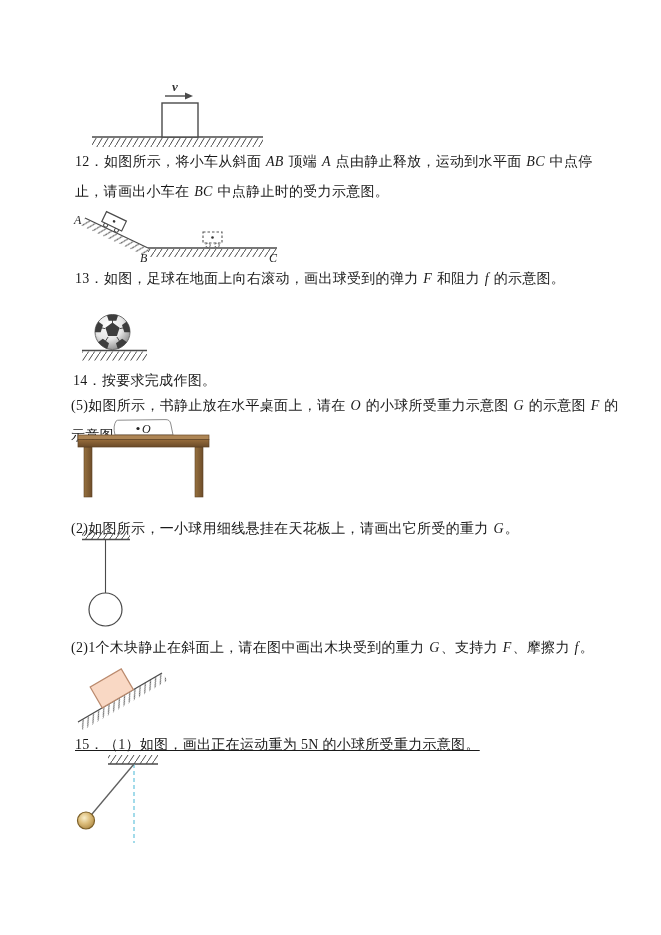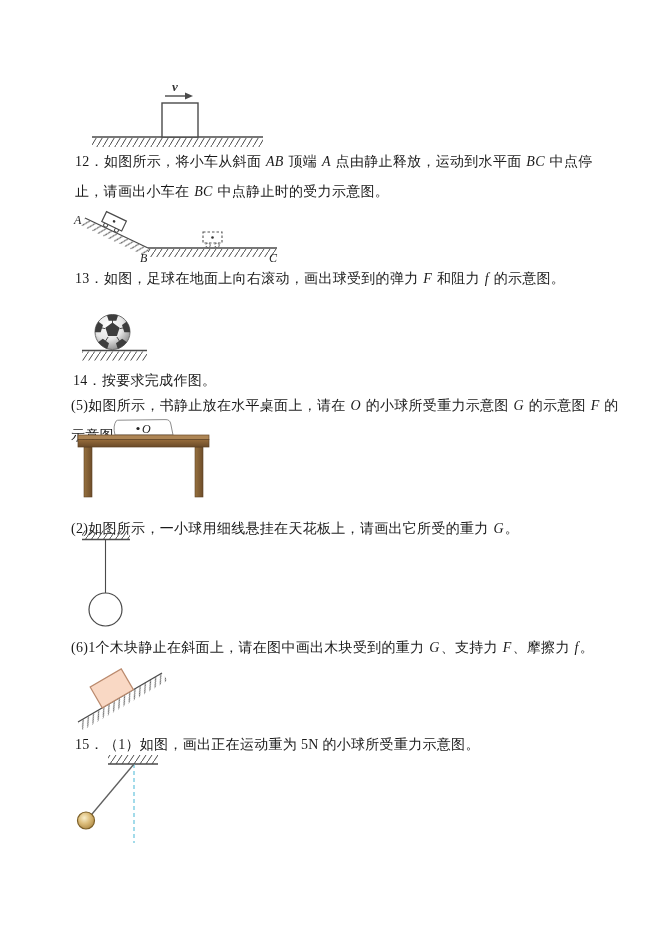--- a/index.html
+++ b/index.html
@@ -178,40 +178,40 @@
           <line x1="6" y1="0" x2="0" y2="9" stroke="#4a4a4a" stroke-width="1"></line>
         </pattern>
       </defs>
       <rect x="7" y="2.5" width="48" height="9" fill="url(#h5)"></rect>
       <line x1="7" y1="11.5" x2="55" y2="11.5" stroke="#4a4a4a" stroke-width="1.3"></line>
       <line x1="30.5" y1="11.5" x2="30.5" y2="65" stroke="#4a4a4a" stroke-width="1.1"></line>
       <circle cx="30.5" cy="81.5" r="16.5" fill="#ffffff" stroke="#4a4a4a" stroke-width="1.2"></circle>
     </svg>
   </div>
 
-  <div class="qtext" style="left:71px;top:633px;width:549px;"><span>(6)1个木块静止在斜面上，请在图中画出木块受到的重力 </span><i>G</i><span>、支持力 </span><i>F</i><span>、摩擦力 </span><i>f</i><span>。</span></div>
+  <div class="qtext" style="left:71px;top:633px;width:549px;"><span>(2)1个木块静止在斜面上，请在图中画出木块受到的重力 </span><i>G</i><span>、支持力 </span><i>F</i><span>、摩擦力 </span><i>f</i><span>。</span></div>
 
   <div class="diagram" style="left:70px;top:660px;">
     <svg width="110" height="70" viewBox="0 0 110 70">
       <defs>
         <pattern id="h6" width="6" height="9" patternUnits="userSpaceOnUse">
           <line x1="6" y1="0" x2="0" y2="9" stroke="#4a4a4a" stroke-width="1"></line>
         </pattern>
       </defs>
       <g transform="translate(8,62) rotate(-30.3)">
         <rect x="0" y="0.5" width="98" height="9" fill="url(#h6)"></rect>
       </g>
       <line x1="8" y1="62" x2="92" y2="13" stroke="#4a4a4a" stroke-width="1.3"></line>
       <g transform="translate(34,46.8) rotate(-30.3)">
         <rect x="-2" y="-24" width="36" height="24" fill="#f9d8c4" stroke="#bb8a6d" stroke-width="1.2"></rect>
       </g>
     </svg>
   </div>
 
-  <div class="qtext" style="left:75px;top:730px;width:545px;"><span>15．（1）如图，画出正在运动重为 5N 的小球所受重力示意图。</span></div>
+  <div class="qtext" style="left:75px;top:730px;width:545px;text-decoration:underline;"><span>15．（1）如图，画出正在运动重为 5N 的小球所受重力示意图。</span></div>
 
   <div class="diagram" style="left:70px;top:752px;">
     <svg width="110" height="100" viewBox="0 0 110 100">
       <defs>
         <pattern id="h7" width="6" height="9" patternUnits="userSpaceOnUse">
           <line x1="6" y1="0" x2="0" y2="9" stroke="#4a4a4a" stroke-width="1"></line>
         </pattern>
         <radialGradient id="goldg" cx="40%" cy="35%" r="75%">
           <stop offset="0%" stop-color="#f8eeca"></stop>
           <stop offset="45%" stop-color="#ddbe7c"></stop>

